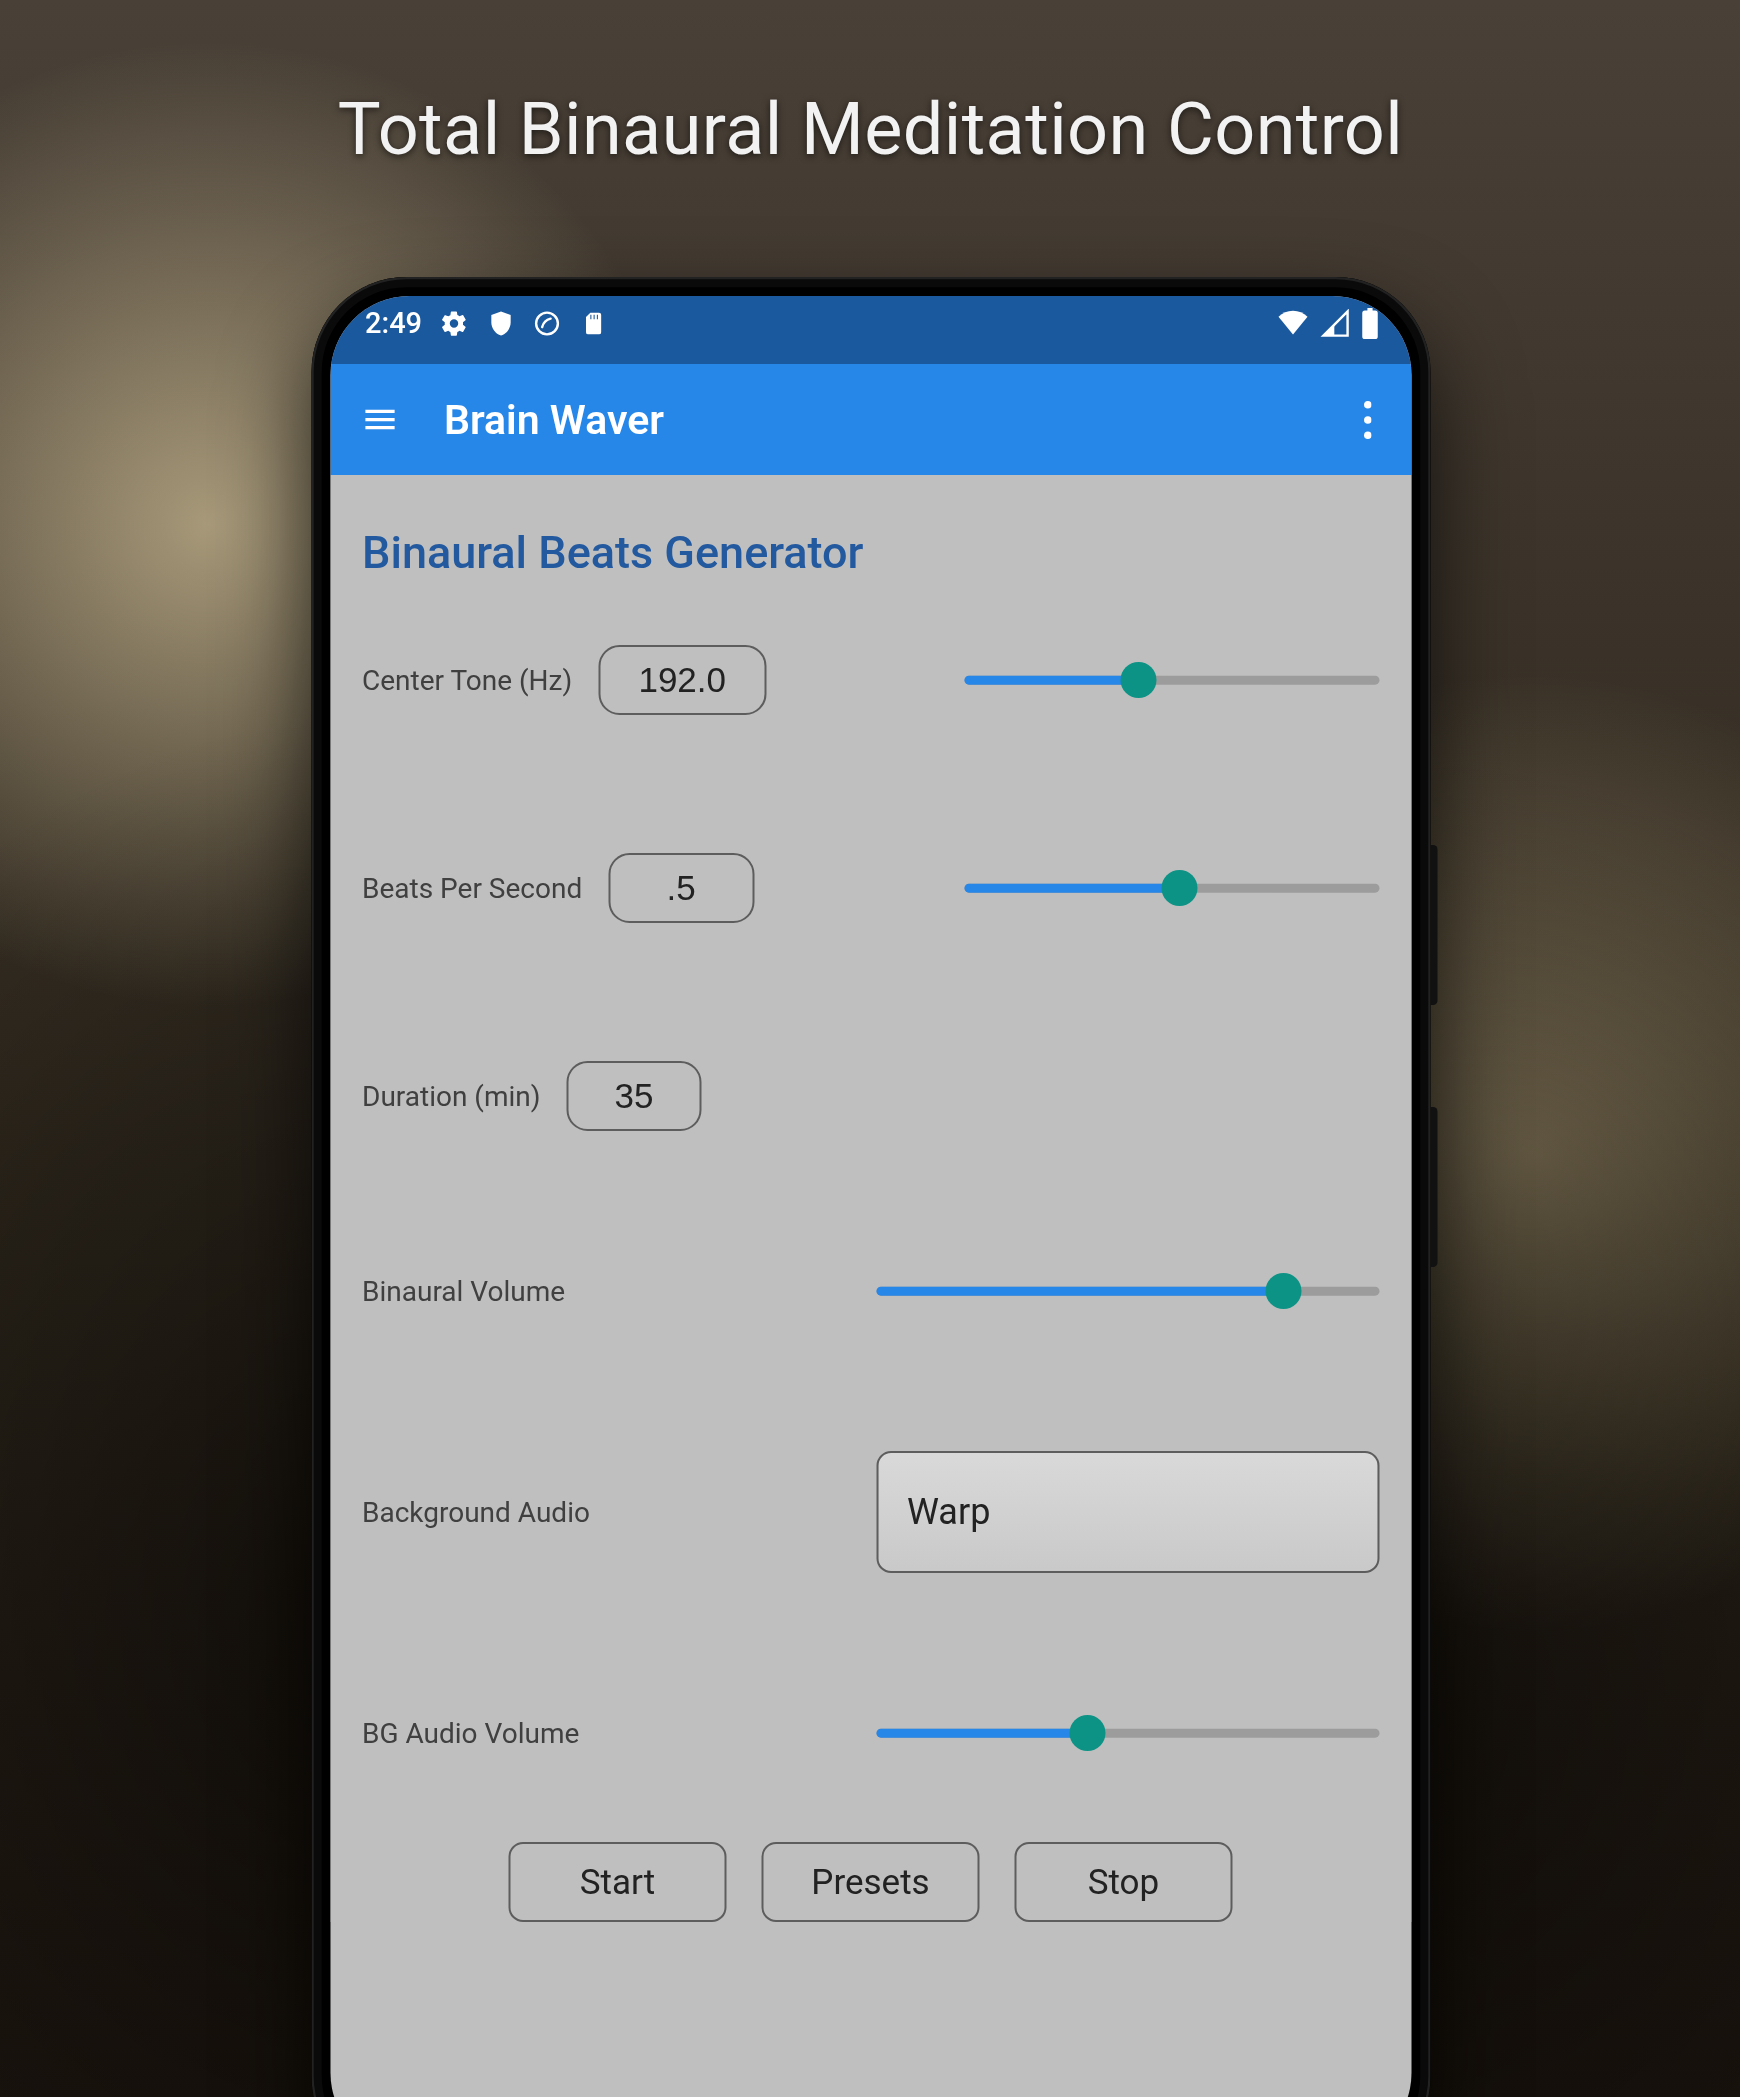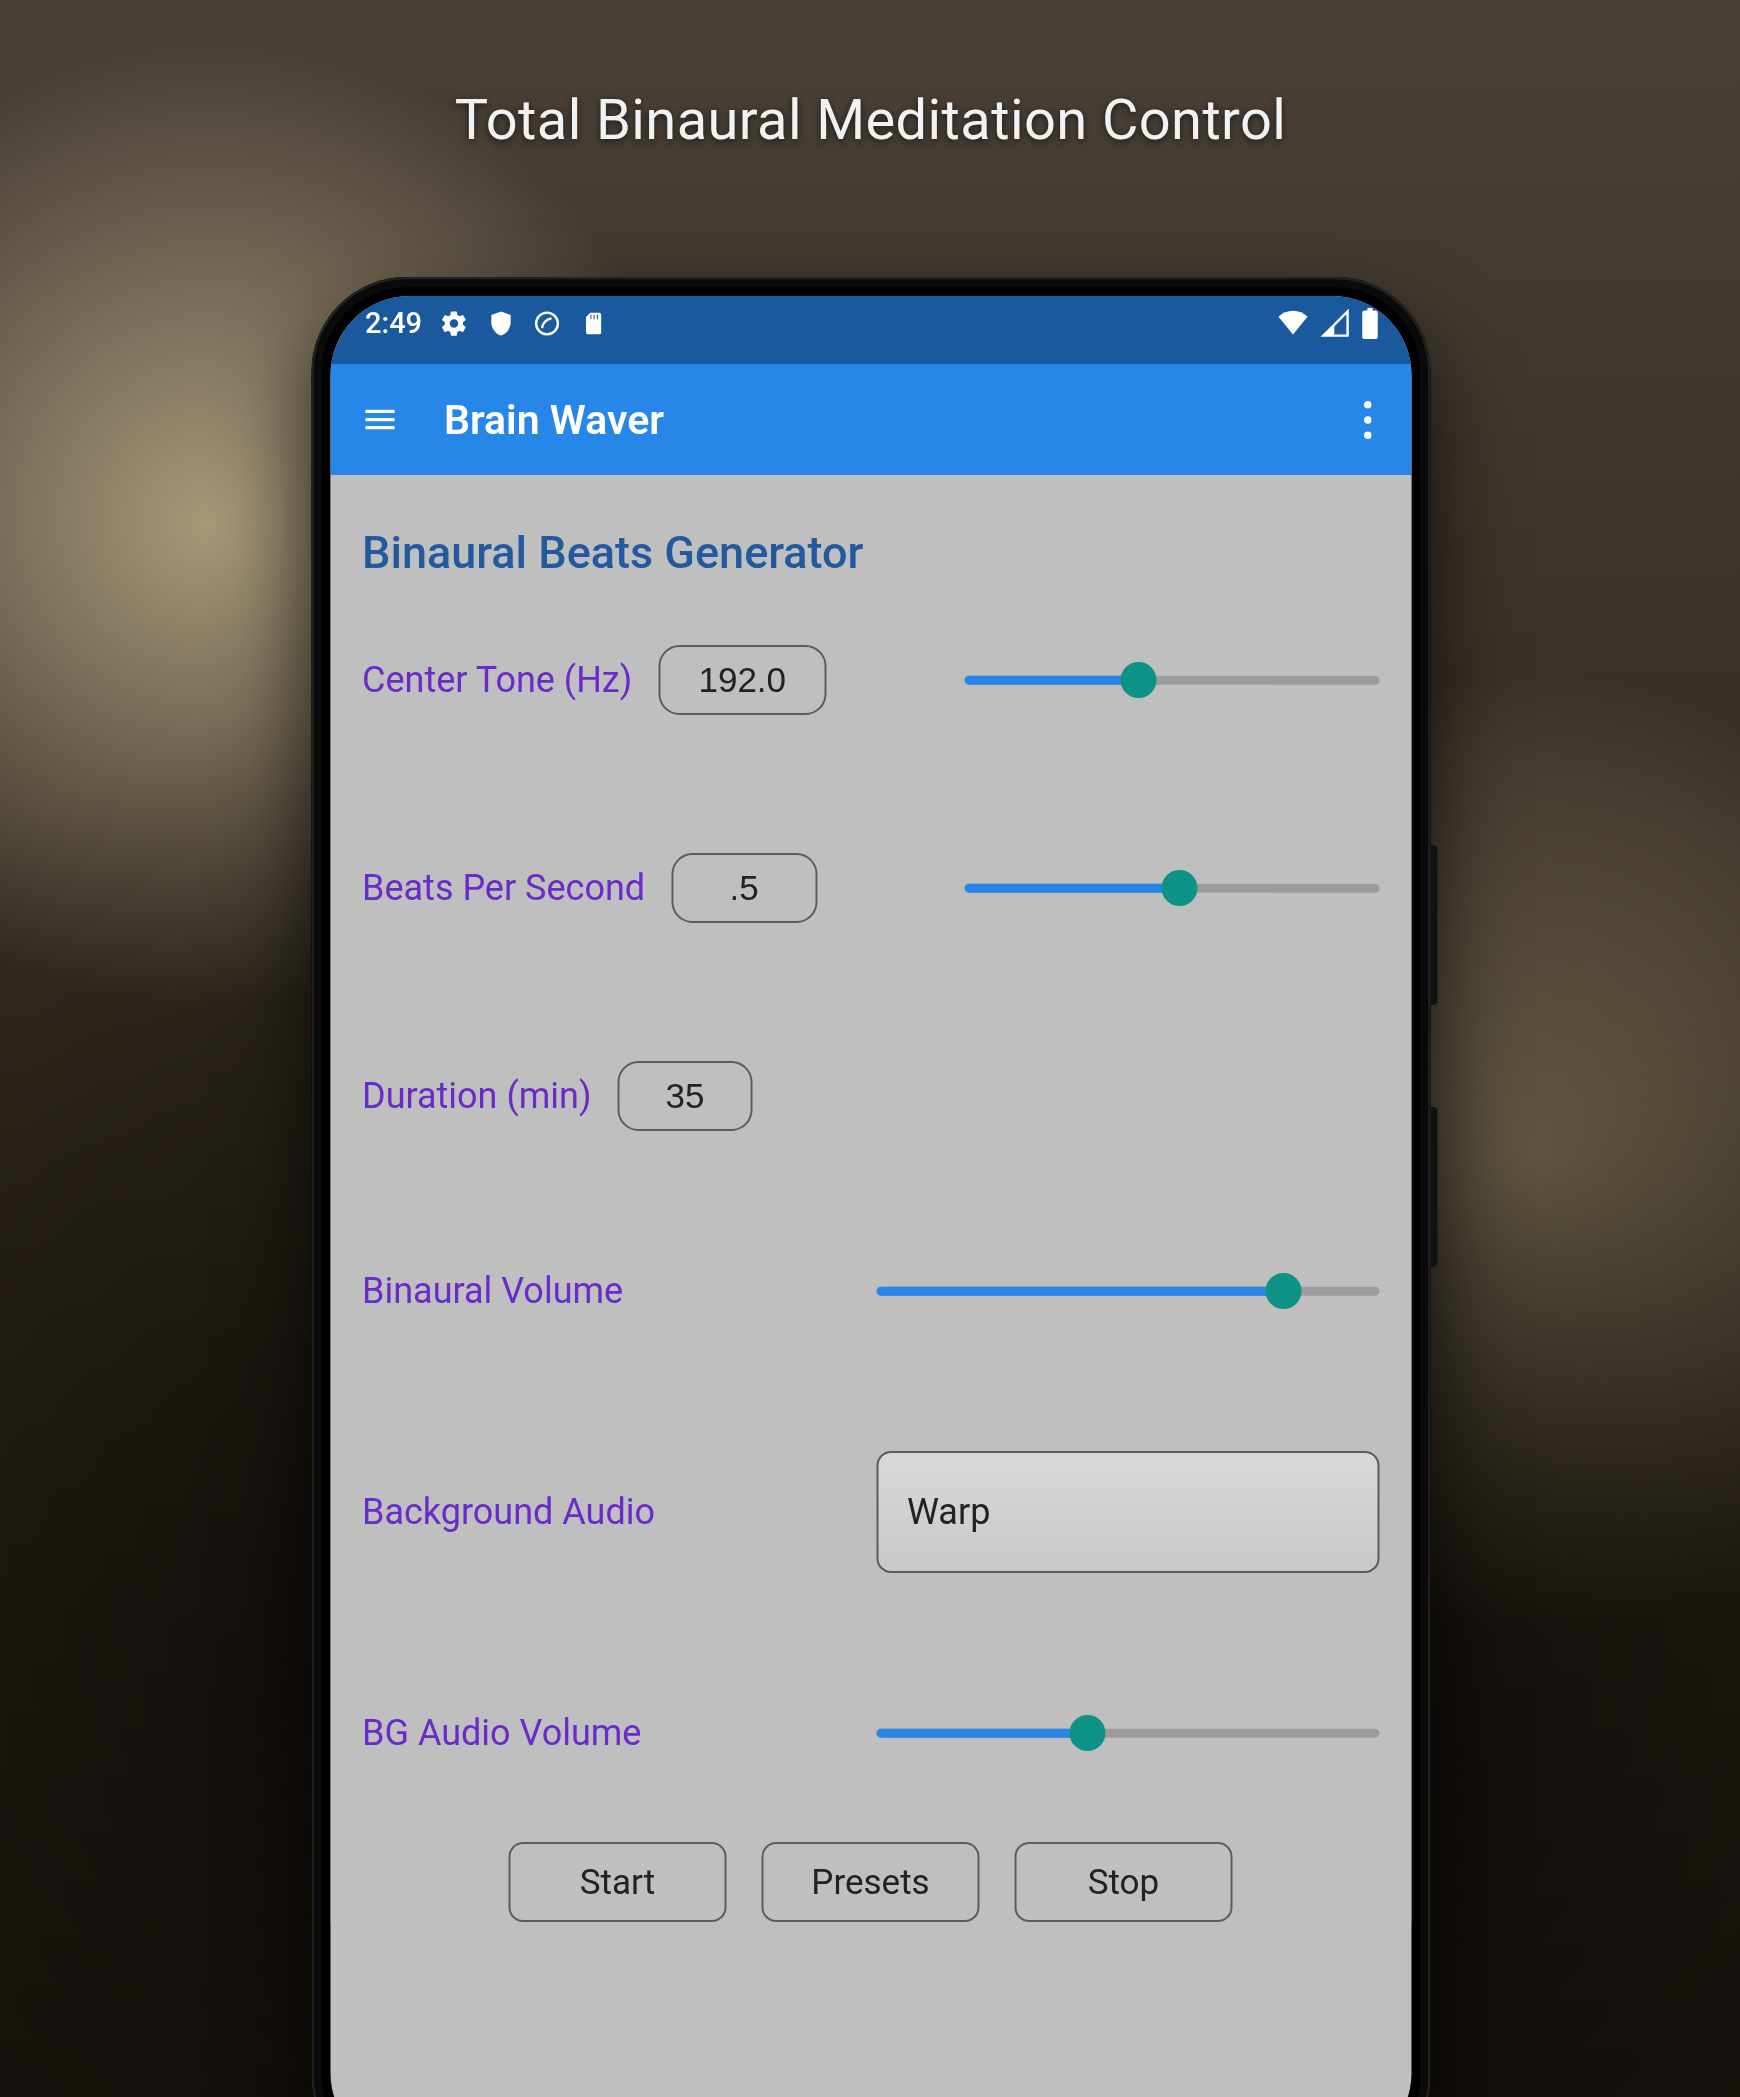--- a/index.html
+++ b/index.html
@@ -25,21 +25,21 @@
     background:
       radial-gradient(ellipse at 22% 78%, rgba(0,0,0,0.55) 0%, rgba(0,0,0,0) 40%),
       radial-gradient(ellipse at 80% 82%, rgba(0,0,0,0.5) 0%, rgba(0,0,0,0) 40%);
   }
   .promo-title {
     position: absolute;
     top: 87px;
     left: 0; right: 0;
     text-align: center;
     color: #f2f2f2;
-    font-size: 56px;
+    font-size: 72px;
     font-weight: 400;
     letter-spacing: 0.4px;
     text-shadow: 0 1.5px 7.3px rgba(0,0,0,0.6);
   }
   .phone {
     position: absolute;
     top: 277px;
     left: 50%;
     transform: translateX(-50%);
     width: 1119px;
@@ -113,22 +113,22 @@
     margin-bottom: 66px;
     margin-top: 10px;
   }
   .row {
     display: flex;
     align-items: center;
     margin-bottom: 117px;
   }
   .row.vwide { margin-bottom: 138px; }
   .row-label {
-    font-size: 36px;
-    color: #6d28d9;
+    font-size: 28px;
+    color: #404040;
     flex: 0 0 auto;
   }
   .value-box {
     border: 2.9px solid #5d5d5d;
     border-radius: 21px;
     background: #bfbfbf;
     height: 70px;
     width: 168px;
     font-size: 35px;
     color: #222;

